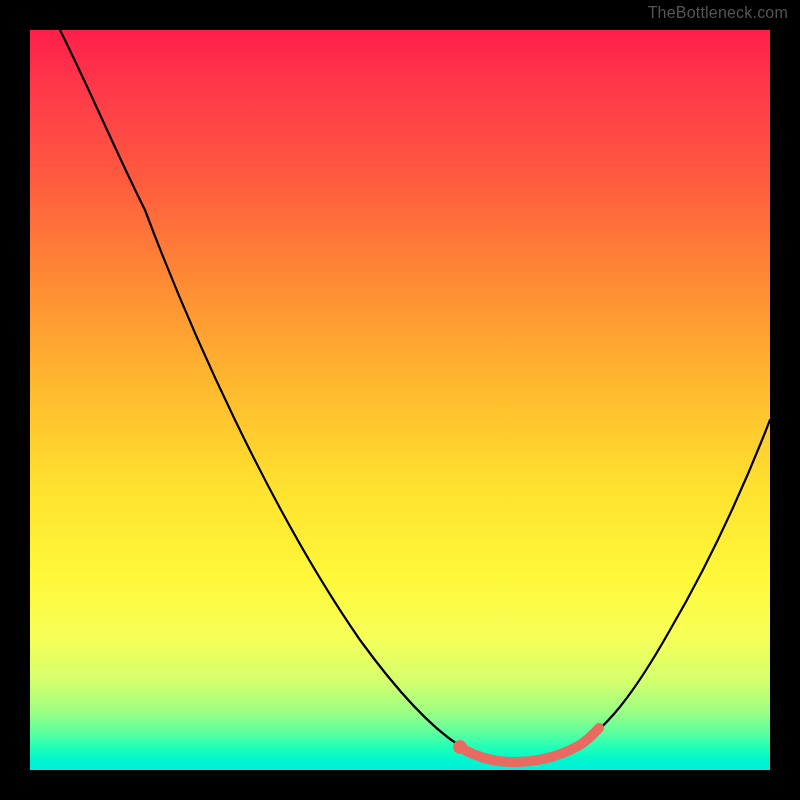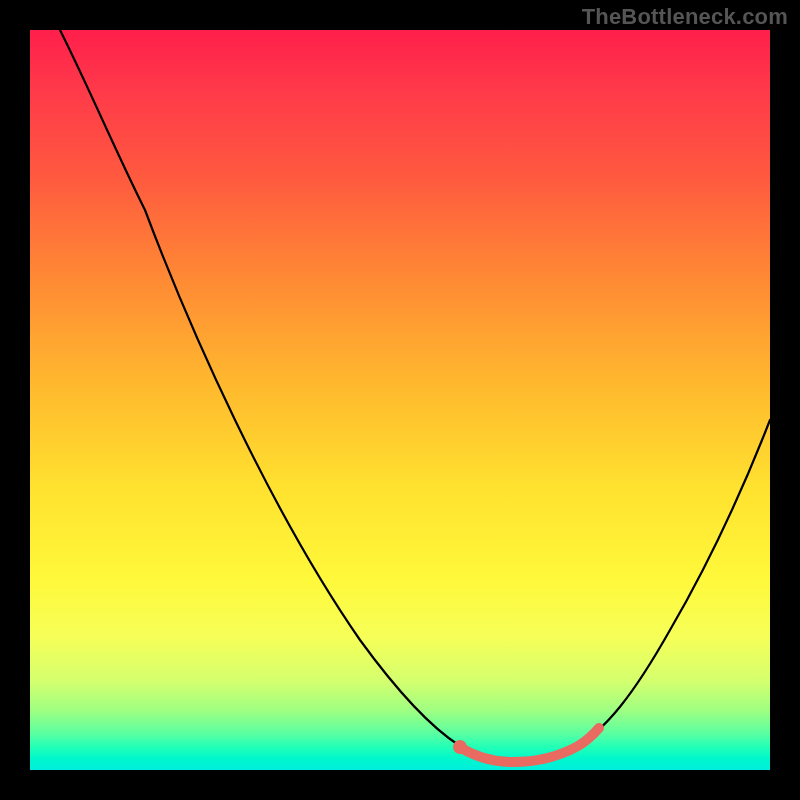--- a/index.html
+++ b/index.html
@@ -15,22 +15,22 @@
     position: relative;
     width: 800px;
     height: 800px;
     background: #000;
   }
   .watermark {
     position: absolute;
     top: 4px;
     right: 12px;
     color: #555;
-    font-size: 22px;
-    font-weight: 700;
+    font-size: 16px;
+    font-weight: 400;
     letter-spacing: 0.2px;
     z-index: 5;
   }
   .plot-area {
     position: absolute;
     left: 30px;
     top: 30px;
     width: 740px;
     height: 740px;
     overflow: hidden;

